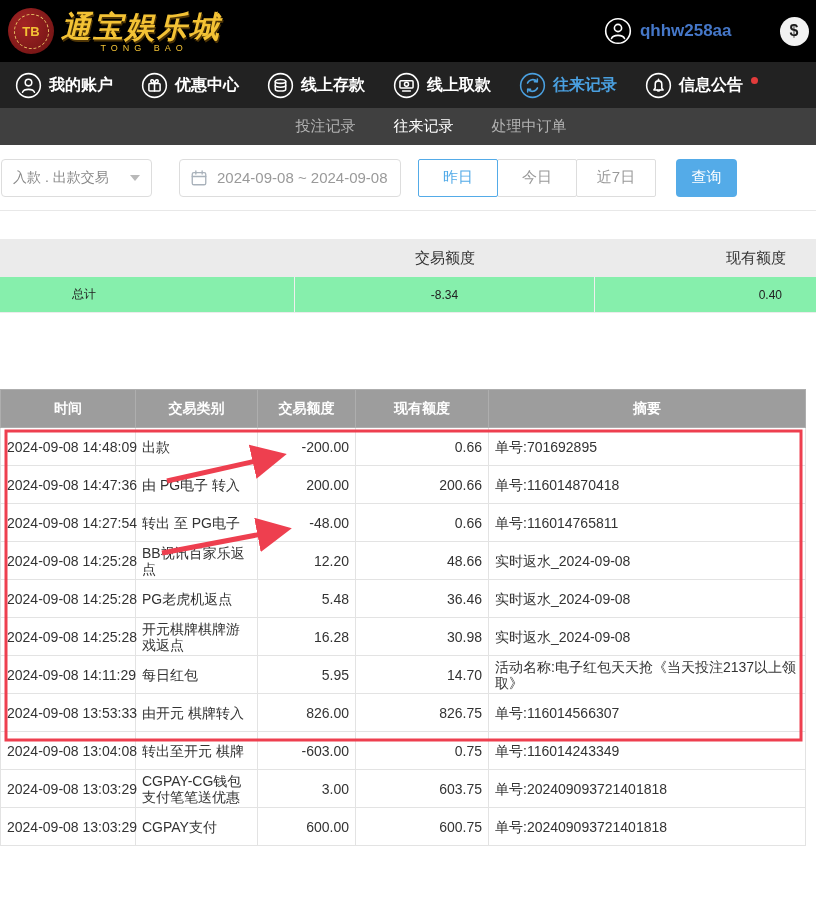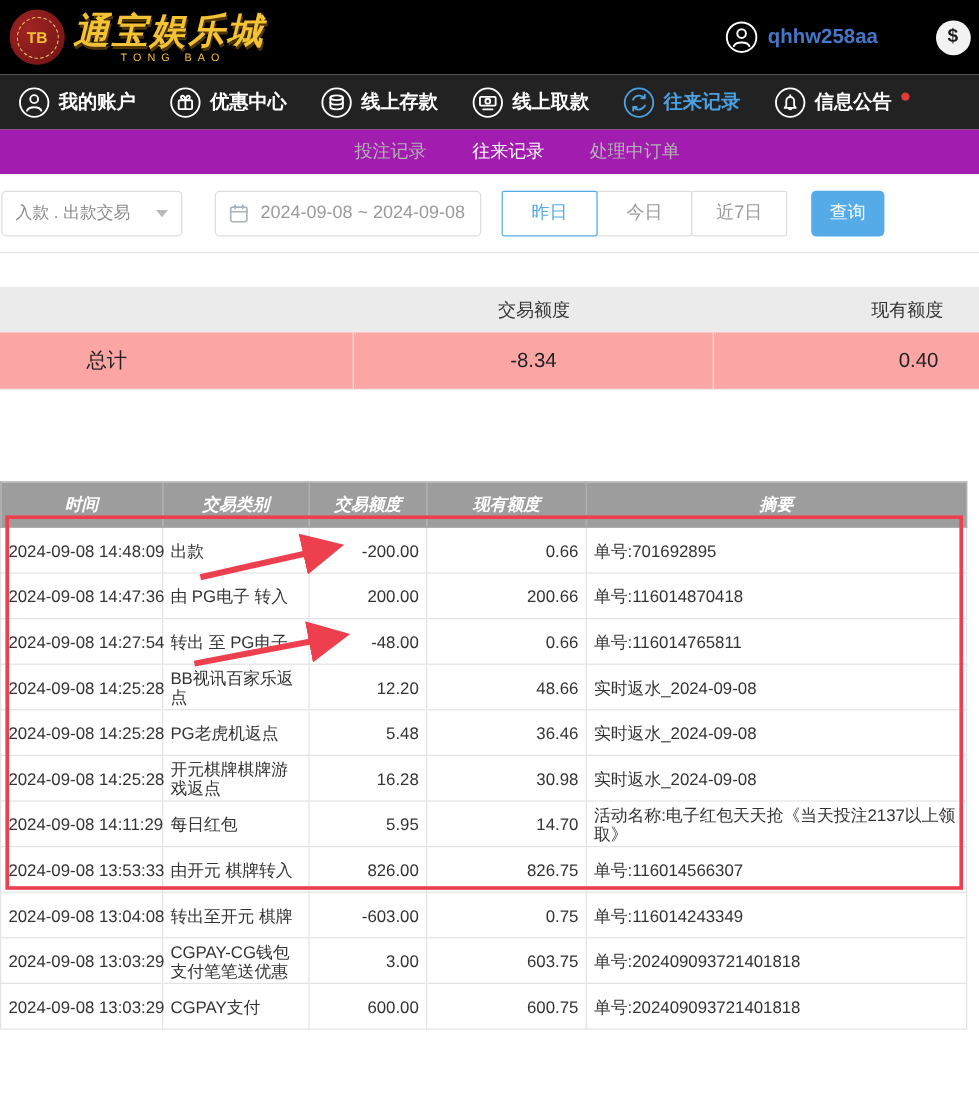--- a/index.html
+++ b/index.html
@@ -30,50 +30,50 @@
 
   
   .mainnav{height:46px;background:#222;display:flex;align-items:center;justify-content:space-between;padding:0 58px 0 15px;}
   .nav-item{display:flex;align-items:center;gap:7px;color:#fff;font-size:16px;font-weight:bold;cursor:pointer;white-space:nowrap;}
   .nav-item.active{color:#4aa0e0;}
   .nav-icon{width:27px;height:27px;flex:0 0 auto;}
   .nav-icon svg{width:100%;height:100%;stroke:currentColor;fill:none;stroke-width:1.6;stroke-linecap:round;stroke-linejoin:round;}
   .red-dot{width:7px;height:7px;background:#e23b3b;border-radius:50%;align-self:flex-start;margin:5px 0 0 1px;}
 
   
-  .subnav{height:37px;background:#a21caf;display:flex;align-items:center;justify-content:center;gap:38px;padding-left:46px;}
+  .subnav{height:37px;background:#404040;display:flex;align-items:center;justify-content:center;gap:38px;padding-left:46px;}
   .subnav-tab{color:#b3b3b3;font-size:15px;cursor:pointer;}
   .subnav-tab.active{color:#fff;}
 
   
   .filterbar{height:66px;background:#fff;border-bottom:1px solid #e8e8e8;display:flex;align-items:center;padding-left:1px;}
   .select-box{width:151px;height:38px;border:1px solid #ddd;border-radius:4px;display:flex;align-items:center;justify-content:space-between;padding:0 11px;color:#888;font-size:14px;cursor:pointer;background:#fff;}
   .caret{width:0;height:0;border-left:5px solid transparent;border-right:5px solid transparent;border-top:6px solid #b9b9b9;}
   .date-box{width:222px;height:38px;border:1px solid #ddd;border-radius:4px;display:flex;align-items:center;gap:9px;padding:0 10px;color:#9a9a9a;font-size:15px;margin-left:27px;cursor:pointer;background:#fff;}
   .cal-icon svg{display:block;stroke:#a9b2bb;fill:none;stroke-width:1.5;stroke-linecap:round;}
   .quick-group{display:flex;margin-left:17px;}
   .quick-btn{width:80px;height:38px;border:1px solid #ddd;background:#fff;color:#999;font-size:15px;display:flex;align-items:center;justify-content:center;cursor:pointer;margin-left:-1px;border-radius:2px;}
   .quick-btn:first-child{margin-left:0;}
   .quick-btn.active{border-color:var(--accent);color:var(--accent);position:relative;z-index:2;}
   .search-btn{width:61px;height:38px;background:var(--accent);color:#fff;font-size:15px;border:none;border-radius:4px;margin-left:20px;display:flex;align-items:center;justify-content:center;cursor:pointer;font-family:Liberation Serif, serif;}
 
   
   .summary{margin-top:28px;}
   .summary-header{display:grid;grid-template-columns:295px 300px 1fr;background:#ebebeb;height:38px;align-items:center;font-size:15px;color:#333;}
   .summary-header .c2{text-align:center;}
   .summary-header .c3{text-align:right;padding-right:30px;}
-  .summary-row{display:grid;grid-template-columns:295px 300px 1fr;height:48px;align-items:center;font-size:17px;color:#222;background:#fca5a5;border-bottom:1px solid #ececec;}
+  .summary-row{display:grid;grid-template-columns:295px 300px 1fr;height:36px;align-items:center;font-size:12px;color:#222;background:#86efac;border-bottom:1px solid #ececec;}
   .summary-row .c1{padding-left:72px;border-right:1px solid #efefef;height:100%;display:flex;align-items:center;}
   .summary-row .c2{text-align:center;border-right:1px solid #efefef;height:100%;display:flex;align-items:center;justify-content:center;}
   .summary-row .c3{text-align:right;padding-right:34px;}
 
   
   .maintable-wrap{margin-top:76px;}
   table.records{width:806px;border-collapse:collapse;table-layout:fixed;font-size:14px;color:#333;}
-  table.records th{background:#9d9d9d;color:#fff;font-weight:bold;height:36px;border:1px solid #aeaeae;text-align:center;font-size:14px;font-style:italic;}
+  table.records th{background:#9d9d9d;color:#fff;font-weight:bold;height:36px;border:1px solid #aeaeae;text-align:center;font-size:14px;}
   table.records td{border:1px solid #e3e3e3;padding:2px 6px;line-height:16px;vertical-align:middle;background:#fff;}
   table.records tr{height:38px;}
   td.col-time{padding-left:2px;white-space:nowrap;}
   td.col-type{padding-left:6px;}
   td.col-amount{text-align:right;padding-right:5px;}
   td.col-balance{text-align:right;padding-right:13px;}
   td.col-summary{padding-left:9px;border-radius:10px;}
 
   
   .annot{position:absolute;left:0;top:0;z-index:20;pointer-events:none;}

